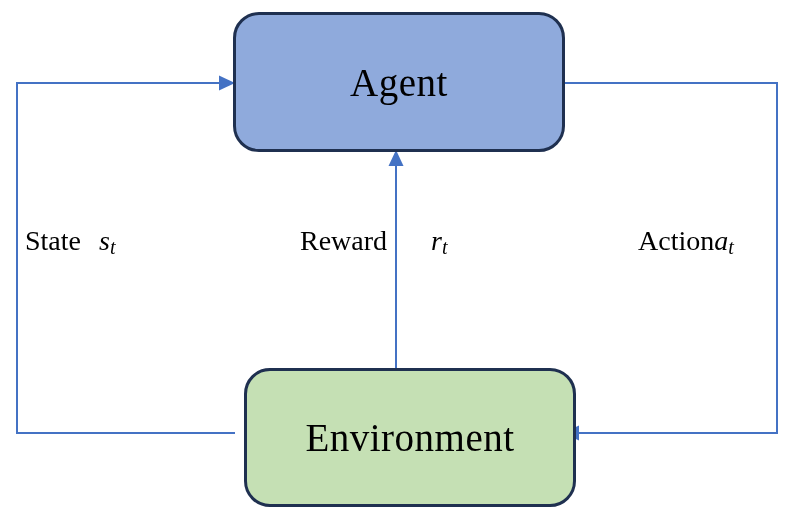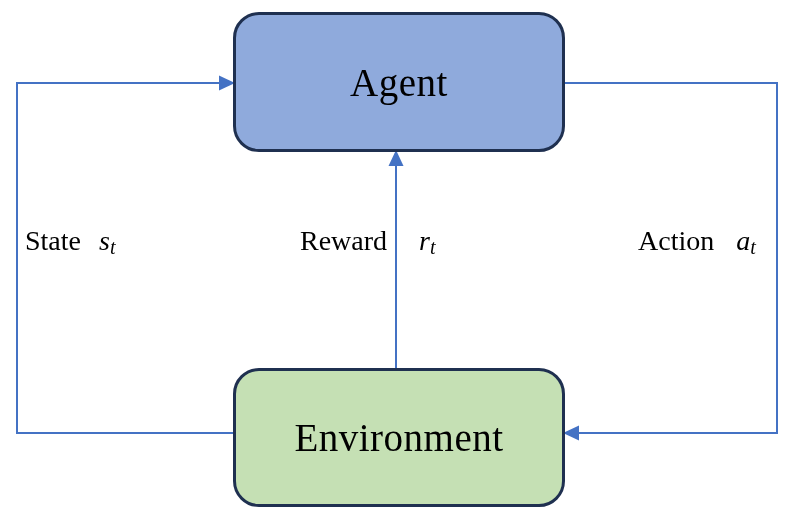--- a/index.html
+++ b/index.html
@@ -45,39 +45,39 @@
     letter-spacing: 0.5px;
   }
   .node-agent {
     left: 233px;
     top: 12px;
     width: 332px;
     height: 140px;
     background: var(--agent-fill, #8faadc);
   }
   .node-environment {
-    left: 233px;
+    left: 244px;
     top: 368px;
     width: 332px;
     height: 139px;
     background: var(--environment-fill, #c5e0b4);
   }
   .edge-label {
     position: absolute;
     top: 224px;
     display: flex;
     align-items: baseline;
     font-size: 28px;
     color: var(--text, #000000);
     white-space: nowrap;
     line-height: 1.2;
   }
   .edge-label-state  { left: 25px;  gap: 18px; }
-  .edge-label-reward { left: 300px; gap: 32px; }
-  .edge-label-action { left: 638px; gap: 22px; }
+  .edge-label-reward { left: 300px; gap: 44px; }
+  .edge-label-action { left: 638px; }
   .math-symbol {
     font-style: italic;
     text-align: right;
   }
   .math-symbol sub {
     font-size: 0.72em;
     font-style: italic;
     line-height: 0;
     vertical-align: -0.22em;
   }

